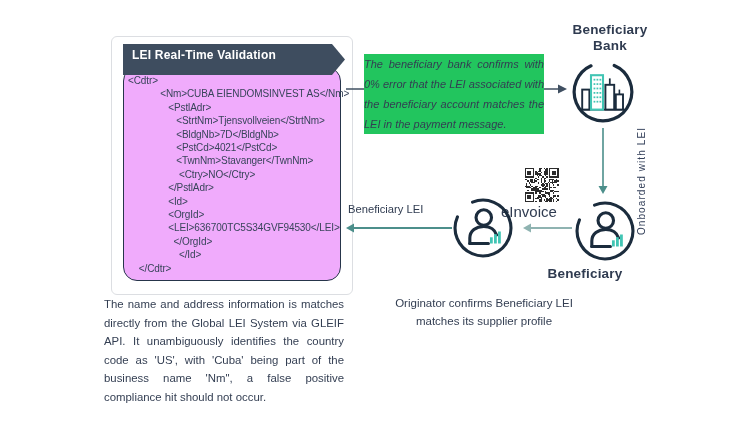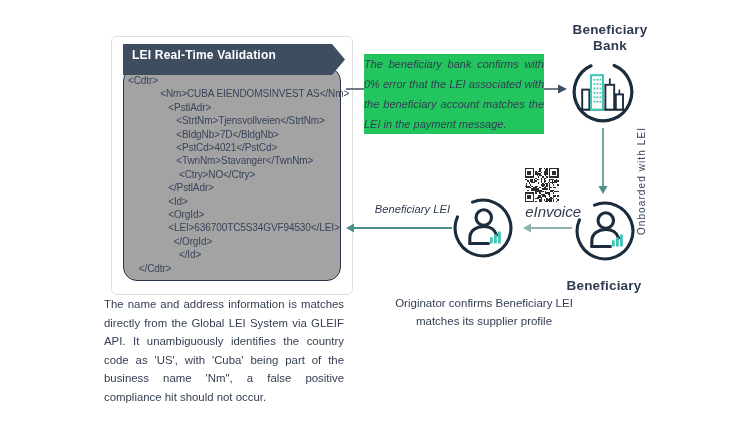--- a/index.html
+++ b/index.html
@@ -15,39 +15,39 @@
   
   .banner{
     left:123px;top:44px;width:222px;height:31px;background:#3e4d5f;
     clip-path:polygon(0 0, calc(100% - 13px) 0, 100% 50%, calc(100% - 13px) 100%, 0 100%);
     color:#ffffff;font-size:12px;font-weight:bold;line-height:23px;
     padding-left:9px;box-sizing:border-box;letter-spacing:.2px;z-index:3;
   }
 
   
   .xml-box{
-    left:123px;top:67px;width:218px;height:214px;background:#a3a3a3;
+    left:123px;top:67px;width:218px;height:214px;background:#f0abfc;
     border:1.5px solid #26354a;border-radius:14px;box-sizing:border-box;z-index:2;
   }
   .xml-box pre{
     margin:0;padding:6px 0 0 4px;font-family:"Liberation Sans", sans-serif;
     font-size:10px;line-height:13.4px;letter-spacing:-.1px;color:#38445a;white-space:pre;
   }
 
   .note{font-size:11px;line-height:20px;text-align:justify;color:#333e52;}
   .top-note{left:364px;top:54px;width:180px;background:#22c55e;z-index:2;font-style:italic;}
   .gleif-note{left:104px;top:295px;width:240px;font-size:11.4px;line-height:18.6px;}
   .mid-note{left:391px;top:294px;width:186px;text-align:center;font-size:11.5px;line-height:18px;color:#333e52;}
 
   .actor-label{font-weight:bold;font-size:13.5px;letter-spacing:.2px;color:#2f3b50;text-align:center;line-height:16px;}
   .bank-label{left:565px;top:22px;width:90px;}
-  .beneficiary-label{left:544px;top:266px;width:120px;margin-top:12px;}
+  .beneficiary-label{left:525px;top:266px;width:120px;}
   .originator-label{left:423px;top:266px;width:120px;}
 
-  .small-label{font-size:11.2px;color:#2f3b50;text-align:right;font-style:italic;}
+  .small-label{font-size:11.2px;color:#2f3b50;text-align:left;}
   .beneficiary-lei-label{left:348px;top:203px;width:102px;}
   .einvoice-label{left:501px;top:203px;width:80px;font-size:15px;}
 
   .onboarded-label{
     left:641px;top:181px;transform:translate(-50%,-50%) rotate(-90deg);
     font-size:10px;letter-spacing:1.1px;color:#34405a;white-space:nowrap;
   }
 
   .arrows{left:0;top:0;z-index:1;}
   .icon{z-index:2;}

